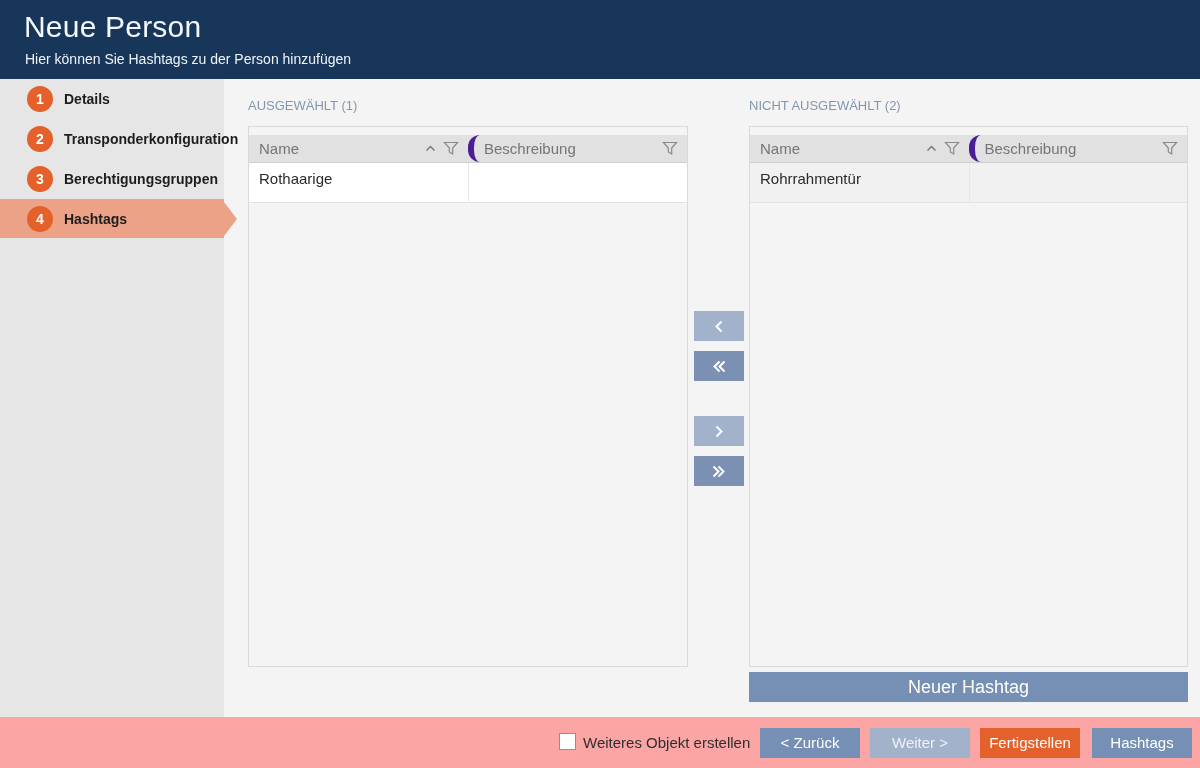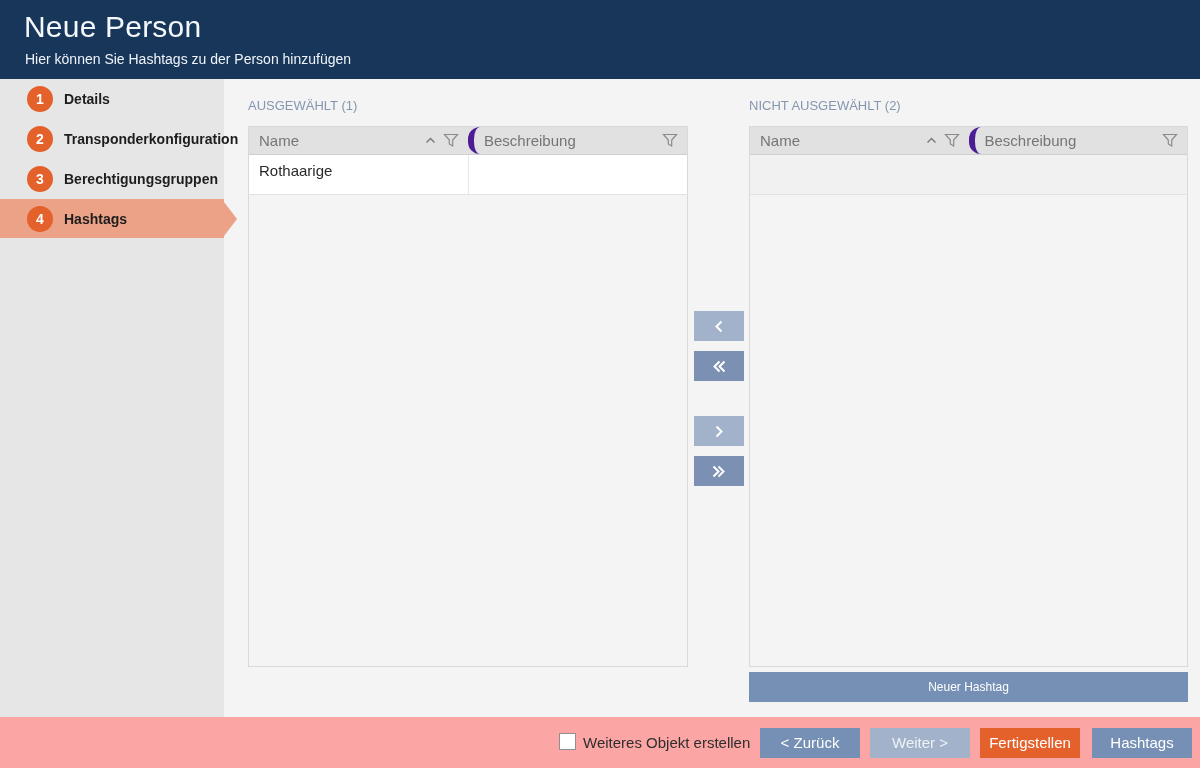--- a/index.html
+++ b/index.html
@@ -22,37 +22,37 @@
   .step .arrow { display:none; }
   .step.active .arrow { display:block; position:absolute; right:-13px; top:50%; margin-top:-17px;
                         width:0; height:0; border-left:13px solid #eba287;
                         border-top:17px solid transparent; border-bottom:17px solid transparent; }
 
   
   .panel-label { position:absolute; top:98px; font-size:13px; color:#8496ae; }
 
   
   .tbl { position:absolute; top:126px; height:541px; border:1px solid #d9d9d9; background:transparent; }
-  .tbl .thead { display:flex; height:28px; background:#e1e1e1; border-bottom:1px solid #cfcfcf; }
+  .tbl .thead { display:flex; height:28px; background:#e1e1e1; border-bottom:1px solid #cfcfcf;margin-top:8px; }
   .tbl .th { position:relative; width:50%; font-size:15px; color:#757575; line-height:27px; padding-left:10px; }
   .tbl .th + .th { border-left:6px solid #4c1d95;border-radius:12px; }
   .tbl .th .hicons { position:absolute; right:9px; top:0; height:27px; display:flex; align-items:center; gap:7px; }
   .tbl .trow { display:flex; height:40px; border-bottom:1px solid #e3e3e3; background:#fff; cursor:pointer; }
   .tbl .trow.alt { background:#f1f1f1; }
   .tbl .td { width:50%; font-size:15px; color:#2a2a2a; line-height:31px; padding-left:10px; white-space:nowrap; overflow:hidden; }
   .tbl .td + .td { border-left:1px solid #e7e7e7; }
 
   
   .xfer { position:absolute; left:694px; width:50px; height:30px; border:none; cursor:pointer;
           display:flex; align-items:center; justify-content:center; }
   .xfer.light { background:#a2b2ca; }
   .xfer.dark  { background:#7b90b2; }
 
   
-  .btn { position:absolute; height:30px; border:none; cursor:pointer; color:#fff; font-size:12px;
+  .btn { position:absolute; height:30px; border:none; cursor:pointer; color:#fff; font-size:18px;
          font-family:inherit; text-align:center; line-height:30px; }
   .btn-newtag { left:749px; top:672px; width:439px; background:#7590b4; }
 
   
   .footer { position:absolute; left:0; top:717px; width:1200px; height:51px; background:#fca5a5; }
   .chk { position:absolute; left:559px; top:16px; width:17px; height:17px; background:#fff; border:1px solid #8f8f8f; cursor:pointer; }
   .chk-lbl { position:absolute; left:583px; top:17px; font-size:15px; color:#2e2e2e; cursor:default; }
   .f-btn { position:absolute; top:11px; width:100px; height:30px; border:none; cursor:pointer; color:#fff;
            font-size:15px; font-family:inherit; line-height:30px; text-align:center; }
   .f-back   { left:760px;  background:#7590b4; }
@@ -173,20 +173,21 @@
         <span class="hicons">
           <span>
             <svg width="16" height="15" viewBox="0 0 16 15">
                 <path d="M1.5 1.5 H14.5 L9.7 7 V13 L6.3 11 V7 Z" fill="none" stroke="#8a8a8a" stroke-width="1.2"></path>
               </svg>
           </span>
         </span>
       </div>
     </div>
     <div class="trow alt">
+      <div class="td">Rohrrahmentür</div>
       <div class="td"></div>
     </div>
   </div>
 
   <button class="btn btn-newtag">Neuer Hashtag</button>
 
   <div class="footer">
     <div class="chk"></div>
     <div class="chk-lbl">Weiteres Objekt erstellen</div>
     <button class="f-btn f-back">&lt; Zurück</button>

